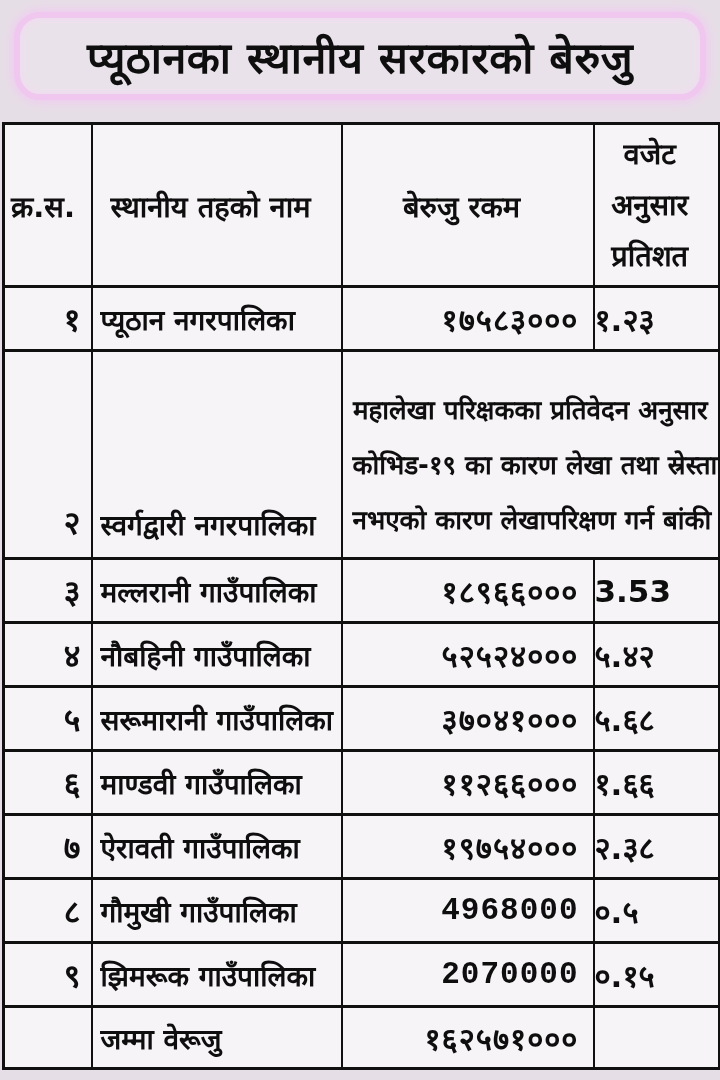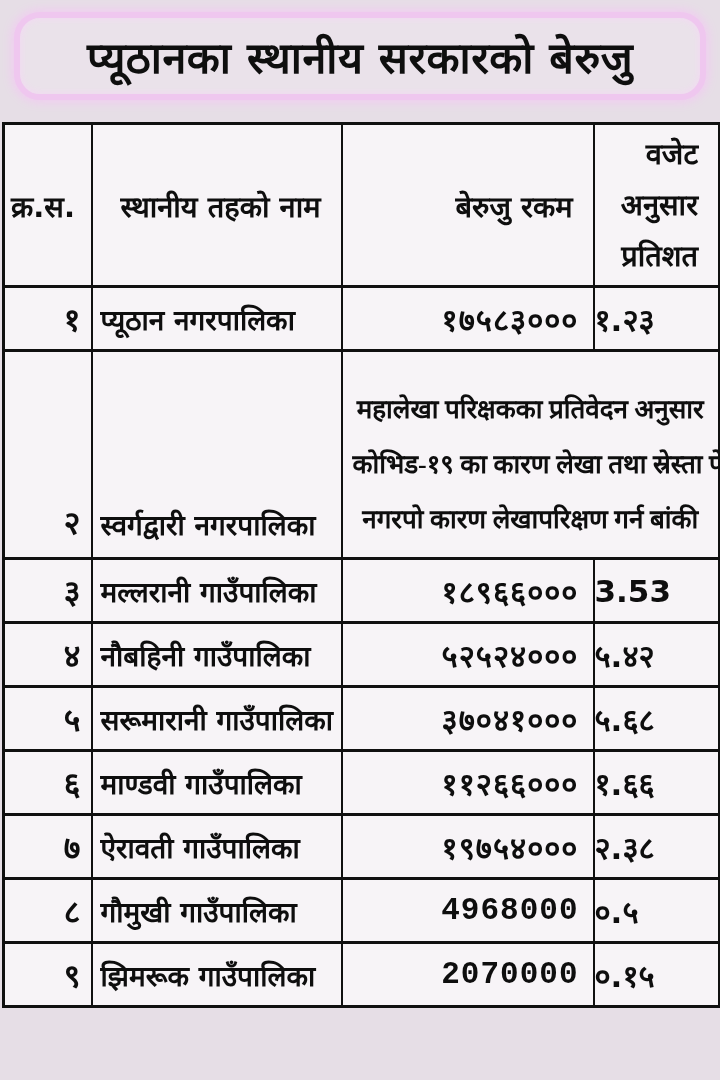--- a/index.html
+++ b/index.html
@@ -45,21 +45,21 @@
     border-width: 3px 2px;       
     font-weight: 700;
     overflow: hidden;
     white-space: nowrap;
   }
   table.beruju { border: 3px solid #101010; }
 
   tr.header-row th {
     height: 160px;
     vertical-align: middle;
-    text-align: right;
+    text-align: center;
     font-size: 29px;
     padding: 4px 20px 4px 8px;
   }
   tr.header-row th.h-sn { padding-left: 6px; }
   tr.header-row th.h-pct { white-space: normal; line-height: 1.75; padding-left: 7px; }
 
   tr.data-row { height: 64px; }
   tr.total-row { height: 62px; }
 
   td.c-sn   { text-align: right; padding-right: 10px; font-size: 32px; vertical-align: middle; }
@@ -71,21 +71,20 @@
   tr.tall-row td.c-sn, tr.tall-row td.c-name {
     vertical-align: bottom;
     padding-bottom: 14px;
   }
   td.c-note {
     vertical-align: bottom;
     text-align: center;
     white-space: normal;
     font-size: 26px;
     padding: 6px 10px 10px 10px;
-    font-family: Liberation Serif, serif;
   }
   td.c-note .note-line { line-height: 2.1; }
 
   tr.total-row td.c-name { font-size: 28px; }
 </style>
 </head>
 <body>
 
 <div class="page">
 
@@ -115,21 +114,21 @@
       <td class="c-amt">१७५८३०००</td>
       <td class="c-pct">१.२३</td>
     </tr>
 
     <tr class="tall-row">
       <td class="c-sn">२</td>
       <td class="c-name">स्वर्गद्वारी नगरपालिका</td>
       <td class="c-note" colspan="2">
         <div class="note-line">महालेखा परिक्षकका प्रतिवेदन अनुसार</div>
         <div class="note-line">कोभिड-१९ का कारण लेखा तथा स्रेस्ता पेस</div>
-        <div class="note-line">नगरपो कारण लेखापरिक्षण गर्न बांकी</div>
+        <div class="note-line">नभएको कारण लेखापरिक्षण गर्न बांकी</div>
       </td>
     </tr>
 
     <tr class="data-row">
       <td class="c-sn">३</td>
       <td class="c-name">मल्लरानी गाउँपालिका</td>
       <td class="c-amt">१८९६६०००</td>
       <td class="c-pct">3.53</td>
     </tr>
 
@@ -168,16 +167,22 @@
       <td class="c-pct">०.५</td>
     </tr>
 
     <tr class="data-row">
       <td class="c-sn">९</td>
       <td class="c-name">झिमरूक गाउँपालिका</td>
       <td class="c-amt">2070000</td>
       <td class="c-pct">०.१५</td>
     </tr>
 
+    <tr class="total-row">
+      <td class="c-sn"></td>
+      <td class="c-name">जम्मा वेरूजु</td>
+      <td class="c-amt">१६२५७१०००</td>
+      <td class="c-pct"></td>
+    </tr>
   </tbody>
     </table>
 
 </div>
 
 </body></html>

